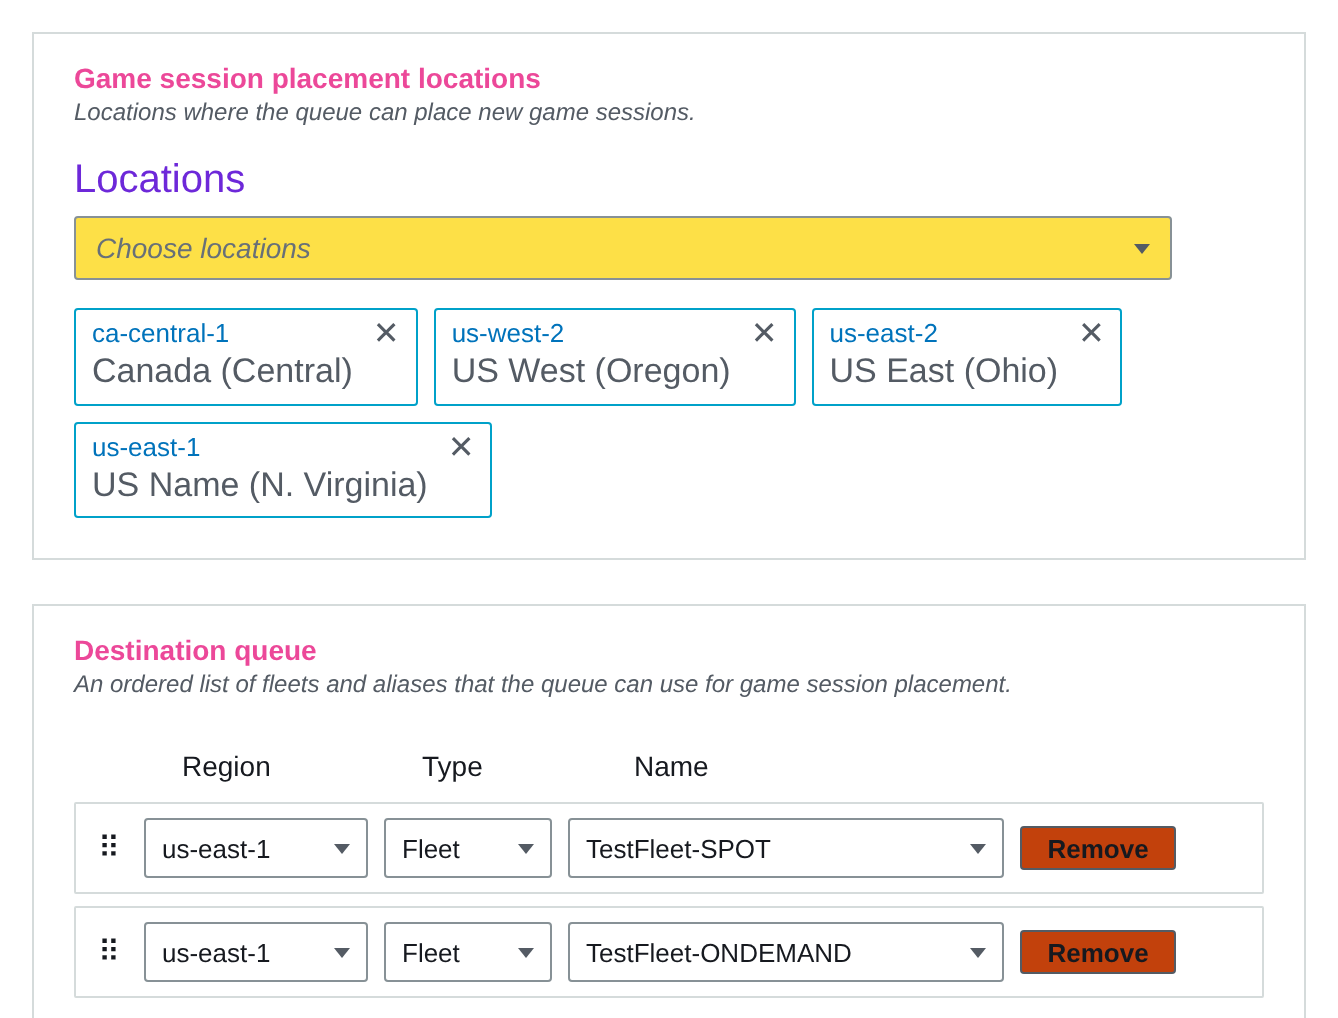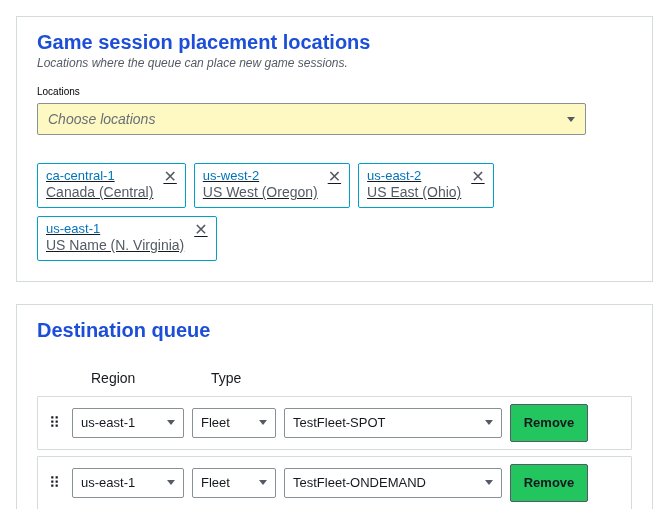--- a/index.html
+++ b/index.html
@@ -13,80 +13,79 @@
     width: 669px;
   }
   .panel {
     border: 1px solid #d5dbdb;
     margin-bottom: 22px;
   }
   .panel-header {
     padding: 14px 20px 12px 20px;
   }
   .panel-title {
-    font-size: 20px;
+    font-size: 14px;
     font-weight: 700;
-    color: #1d4ed8;
+    color: #ec4899;
     margin: 0 0 2px 0;
   }
   .panel-desc {
     font-size: 12px;
     color: #545b64;
     margin: 0;
     font-style: italic;
   }
   .panel-body {
     padding: 4px 20px 20px 20px;
   }
   .field-label {
-    font-size: 10px;
-    color: #000000;
+    font-size: 20px;
+    color: #6d28d9;
     margin-bottom: 6px;
   }
   .select-box {
     width: 549px;
     height: 32px;
     border: 1px solid #879196;
     border-radius: 2px;
     display: flex;
     align-items: center;
     padding: 0 10px;
     justify-content: space-between;
     cursor: pointer;
-    background: #fef9c3;
+    background: #fde047;
   }
   .placeholder {
     color: #687078;
     font-style: italic;
   }
   .caret {
     width: 0; height: 0;
     border-left: 4px solid transparent;
     border-right: 4px solid transparent;
     border-top: 5px solid #545b64;
   }
   .tags {
     display: flex;
     flex-wrap: wrap;
     gap: 8px;
-    margin-top: 28px;
-    text-decoration: underline;
+    margin-top: 14px;
   }
   .tag {
     border: 1px solid #00a1c9;
     border-radius: 2px;
     padding: 4px 8px 5px 8px;
     display: flex;
     align-items: flex-start;
     gap: 10px;
     min-width: 108px;
   }
   .tag-text { line-height: 1.25; }
   .tag-code { font-size: 13px; color: #0073bb; }
-  .tag-name { font-size: 14px; color: #545b64; }
+  .tag-name { font-size: 17px; color: #545b64; }
   .tag-x {
     font-size: 16px;
     color: #545b64;
     cursor: pointer;
     line-height: 1;
     padding-top: 1px;
     margin-left: auto;
   }
   .table-head {
     display: flex;
@@ -127,24 +126,24 @@
     justify-content: space-between;
     padding: 0 8px;
     cursor: pointer;
     font-size: 13px;
     background: #fff;
   }
   .w-region { width: 112px; }
   .w-type { width: 84px; }
   .w-name { width: 218px; }
   .btn {
-    height: 38px;
+    height: 22px;
     border: 1px solid #545b64;
     border-radius: 2px;
-    background: #22c55e;
+    background: #c2410c;
     font-size: 13px;
     font-weight: 700;
     color: #16191f;
     padding: 0 16px;
     cursor: pointer;
     display: inline-flex;
     align-items: center;
   }
   .btn-remove { width: 78px; justify-content: center; }
   .add-row { margin-top: 8px; }
@@ -192,26 +191,28 @@
         </div>
         <span class="tag-x">✕</span>
       </div>
     </div>
   </div>
 </div>
 
 <div class="panel">
   <div class="panel-header">
     <h2 class="panel-title">Destination queue</h2>
+    <p class="panel-desc">An ordered list of fleets and aliases that the queue can use for game session placement.</p>
   </div>
   <div class="panel-body">
     <div class="table-head">
       <div class="col-drag"></div>
       <div class="col-region">Region</div>
       <div class="col-type">Type</div>
+      <div class="col-name">Name</div>
       <div class="col-remove"></div>
     </div>
 
     <div class="row">
       <span class="drag-handle">⠿</span>
       <div class="cell-select w-region">
         <span>us-east-1</span>
         <span class="caret"></span>
       </div>
       <div class="cell-select w-type">

